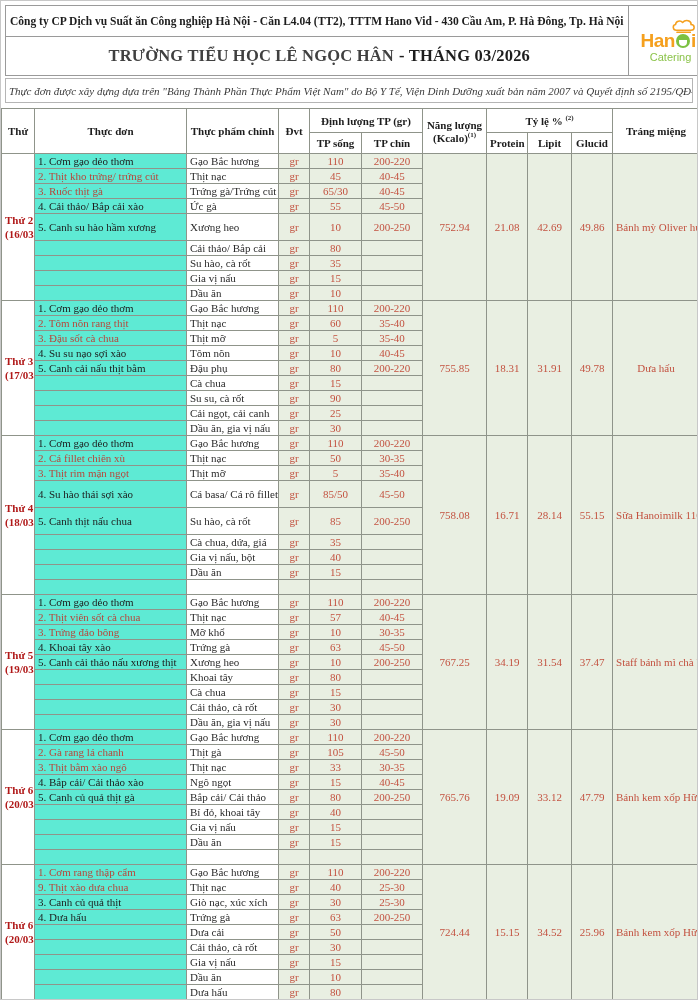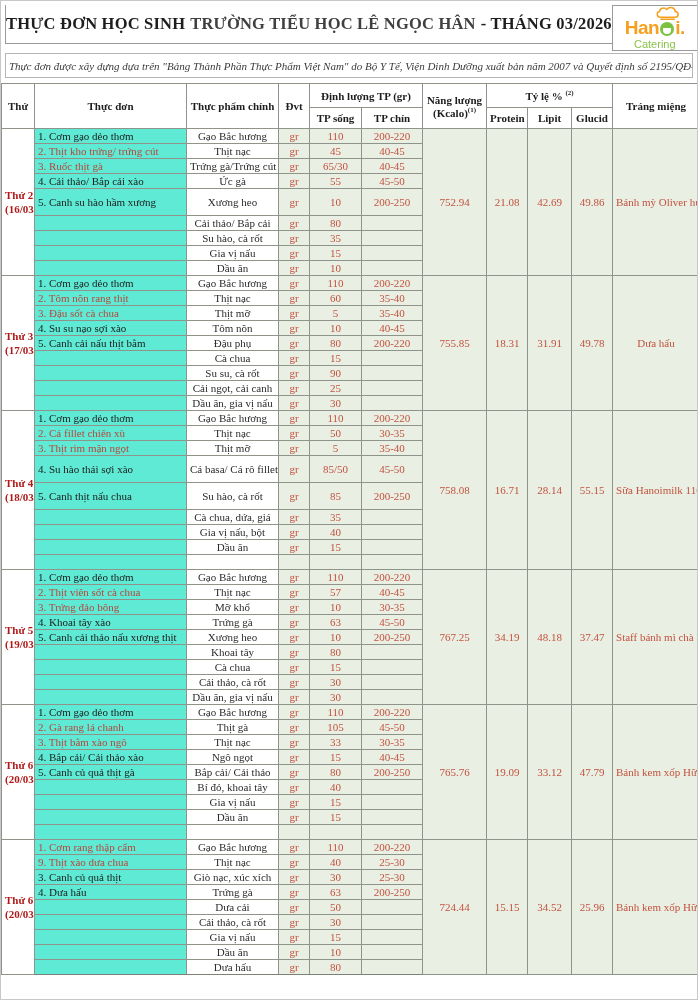--- a/index.html
+++ b/index.html
@@ -55,39 +55,39 @@
   thead sup { font-size:7px; }
   tbody tr { height:15px; }
   tbody tr.tall { height:27px; }
   tbody td { border-top:1px solid #c9d2bf; border-bottom:1px solid #c9d2bf; }
   tbody tr.block-start td { border-top:1px solid #7d8278; }
   tbody tr:last-child td { border-bottom:1px solid #7d8278; }
   td.day-cell { text-align:center; font-weight:bold; color:#b01818; background:#fff;
     border-top:1px solid #7d8278; white-space:normal; line-height:1.3; }
   td.menu-cell { background:#5eead4; text-align:left; }
   td.menu-cell.red { color:#b8473c; }
-  td.ing-cell { background:#fff; text-align:center; color:#2b2b2b; }
+  td.ing-cell { background:#fff; text-align:left; color:#2b2b2b; }
   td.green { background:#e9efe2; }
   td.unit-cell { text-align:center; color:#c35240; }
   td.num-cell { text-align:center; color:#c35240; }
   td.span-cell { text-align:center; color:#c35240; vertical-align:middle;
     border-top:1px solid #7d8278; }
   td.dessert-cell { white-space:normal; line-height:1.35; padding:0 6px;
     font-size:11px; }
   td.day-cell .date-line { display:block; }
 </style>
 </head>
 <body>
 
 <div class="page">
 
   <div class="top">
     <div class="top-left">
+      <div class="company-bar">Công ty CP Dịch vụ Suất ăn Công nghiệp Hà Nội - Căn L4.04 (TT2), TTTM Hano Vid - 430 Cầu Am, P. Hà Đông, Tp. Hà Nội</div>
       <div class="title-bar">
-        <span>THỰC ĐƠN HỌC SINH</span>
         <span class="title-school">TRƯỜNG TIỂU HỌC LÊ NGỌC HÂN</span>
         <span>- THÁNG 03/2026</span>
       </div>
     </div>
     <div class="logo-box">
       <svg class="hat" viewBox="0 0 40 20">
         <path d="M9,16 C4,16 3,9 8,8 C8,3 15,1 18,5 C22,0 31,2 30,8 C36,8 36,16 30,16 Z M9,16 L30,16 M10,19 L29,19" fill="none" stroke="#f5a01e" stroke-width="2.2" stroke-linecap="round" stroke-linejoin="round"></path>
       </svg>
       <div class="brand">
         <span>Han</span>
@@ -343,21 +343,21 @@
         </tr>
         <tr class="block-start">
           <td class="day-cell" rowspan="9"><span>Thứ 5</span><span class="date-line">(19/03)</span></td>
           <td class="menu-cell">1. Cơm gạo dẻo thơm</td>
           <td class="ing-cell">Gạo Bắc hương</td>
           <td class="unit-cell green">gr</td>
           <td class="num-cell green">110</td>
           <td class="num-cell green">200-220</td>
           <td class="span-cell green" rowspan="9">767.25</td>
           <td class="span-cell green" rowspan="9">34.19</td>
-          <td class="span-cell green" rowspan="9">48.18</td>
+          <td class="span-cell green" rowspan="9">31.54</td>
           <td class="span-cell green" rowspan="9">37.47</td>
           <td class="span-cell green dessert-cell" rowspan="9">Staff bánh mì chà bông 40gr</td>
         </tr>
         <tr>
           <td class="menu-cell red">2. Thịt viên sốt cà chua</td>
           <td class="ing-cell">Thịt nạc</td>
           <td class="unit-cell green">gr</td>
           <td class="num-cell green">57</td>
           <td class="num-cell green">40-45</td>
         </tr>

